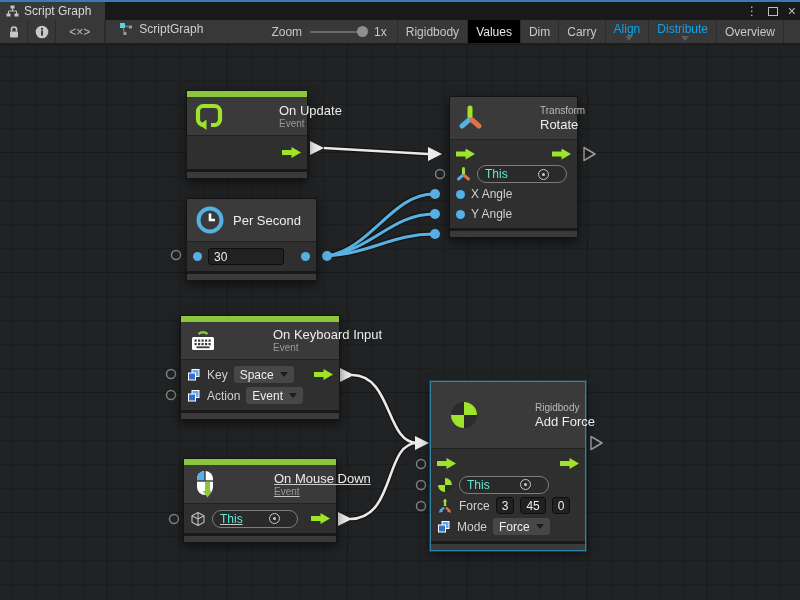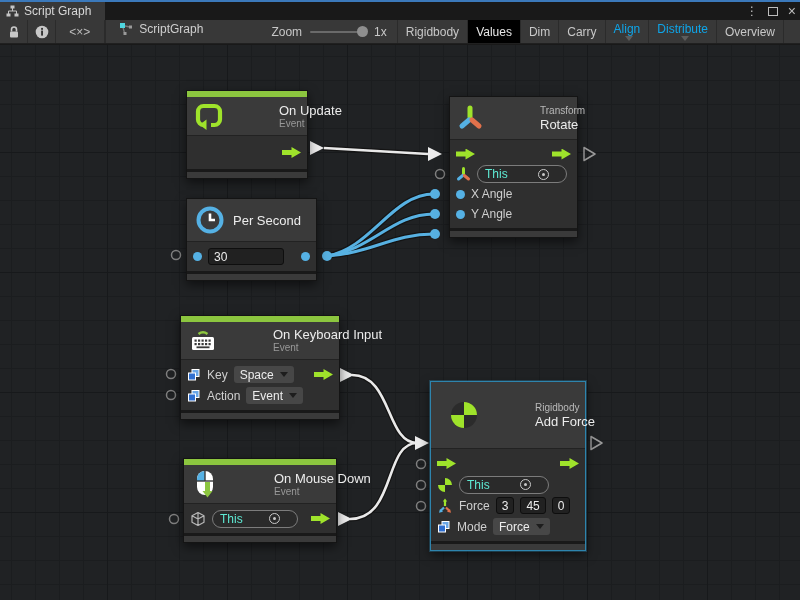--- a/index.html
+++ b/index.html
@@ -365,21 +365,21 @@
         <span>Action</span>
         <span class="dropdown">
           <span>Event</span>
           <span class="caret"></span>
         </span>
       </div>
     </div>
     <div class="nfoot"></div>
   </div>
 
-  <div class="node" style="left:183px; top:458px; width:154px;">
+  <div class="node" style="left:183px; top:458px; width:154px;text-decoration:underline;">
     <div class="colorbar"></div>
     <div class="nhead">
       <span class="icon">
         <svg width="26" height="28" viewBox="0 0 26 28">
           <path d="M5 9 a8 8 0 0 1 16 0 v8 a8 8 0 0 1 -16 0 Z" fill="#ffffff"></path>
           <path d="M5 9 a8 8 0 0 1 8 -8 v10 h-8 Z" fill="#55b1e4"></path>
           <line x1="13" y1="1" x2="13" y2="11" stroke="#3a3a3a" stroke-width="1.4"></line>
           <line x1="5" y1="11" x2="21" y2="11" stroke="#3a3a3a" stroke-width="1.4"></line>
           <g>
             <line x1="15.5" y1="12" x2="15.5" y2="22" stroke="#8cc63f" stroke-width="5"></line>

